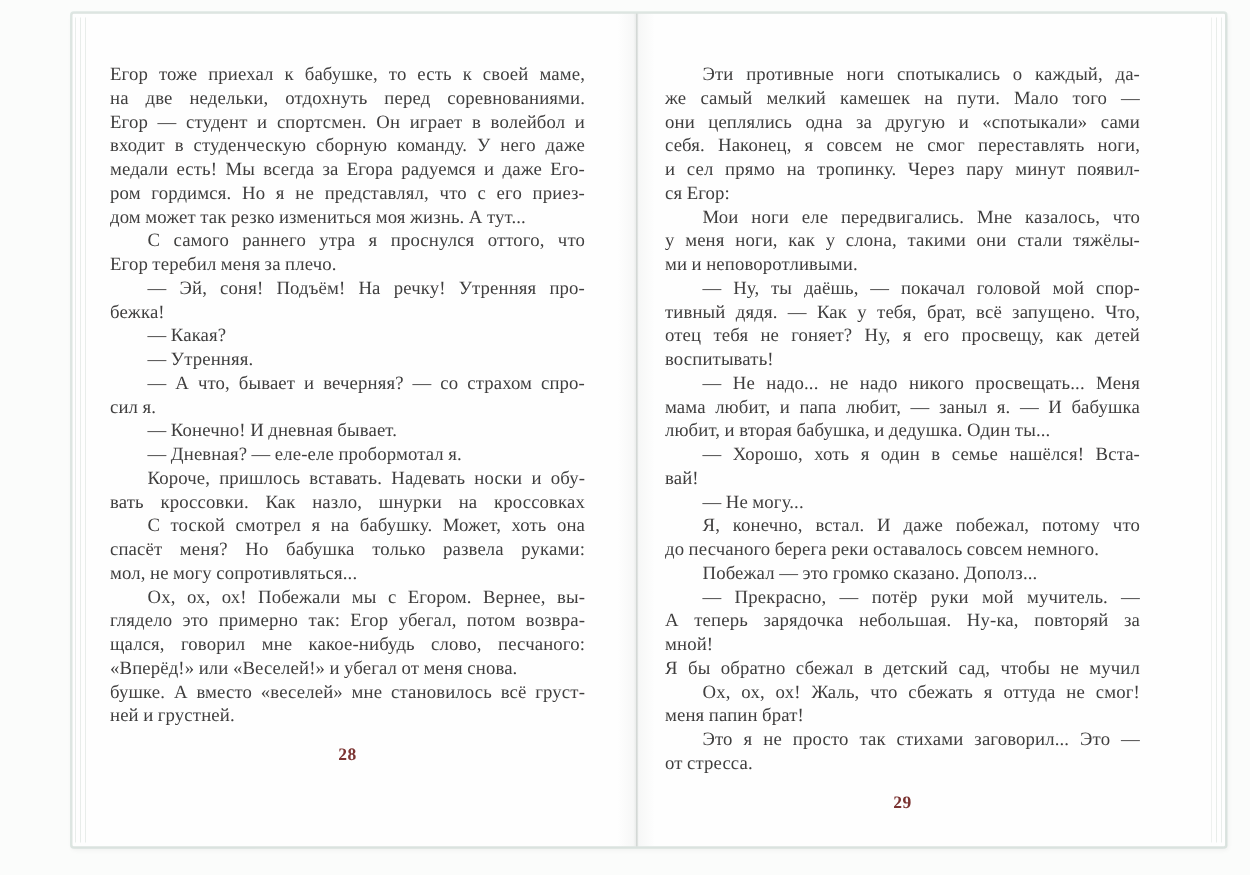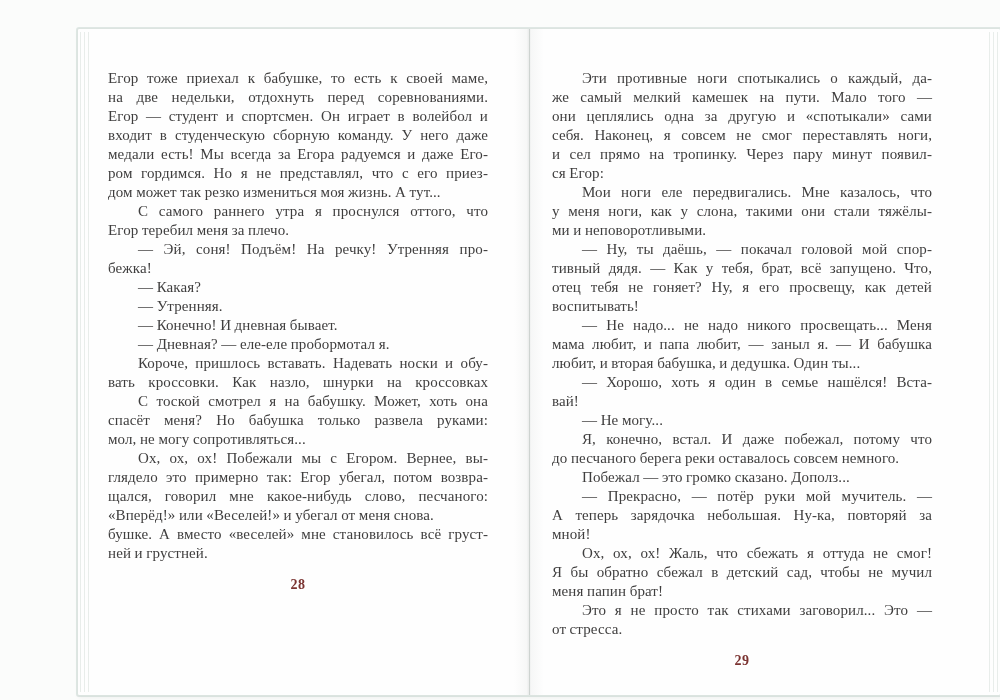--- a/index.html
+++ b/index.html
@@ -2,26 +2,25 @@
 <html><head>
 <meta charset="utf-8">
 <style>
   html,body{margin:0;padding:0;}
   body{
     width:1000px;height:700px;position:relative;overflow:hidden;
     background:#fbfcfb;
     font-family:"Liberation Serif","DejaVu Serif",serif;
   }
   .book{
-    position:absolute;left:57px;top:28px;width:922px;height:666px;
+    position:absolute;left:57px;top:10px;width:922px;height:666px;
     background:#fefefe;
     border:1px solid #dce4e0;
     border-radius:2px;
     box-shadow:0 0 0 1px rgba(173,195,186,0.35), 1px 2px 4px rgba(0,0,0,0.05);
-    margin-left:20px;
   }
   .edge-lines{
     position:absolute;top:3px;bottom:3px;width:9px;
     background:repeating-linear-gradient(to right,#e6ebe8 0,#e6ebe8 1px,transparent 1px,transparent 4px);
     opacity:.9;
   }
   .edge-lines.left{left:2px;}
   .edge-lines.right{right:2px;transform:scaleX(-1);}
   .spine{
     position:absolute;left:436px;top:0;bottom:0;width:30px;
@@ -84,20 +83,24 @@
           <div class="line indent">— Эй, соня! Подъём! На речку! Утренняя про-</div>
           <div class="line last">бежка!</div>
         </div>
         <div class="para">
           <div class="line last indent">— Какая?</div>
         </div>
         <div class="para">
           <div class="line last indent">— Утренняя.</div>
         </div>
         <div class="para">
+          <div class="line indent">— А что, бывает и вечерняя? — со страхом спро-</div>
+          <div class="line last">сил я.</div>
+        </div>
+        <div class="para">
           <div class="line last indent">— Конечно! И дневная бывает.</div>
         </div>
         <div class="para">
           <div class="line last indent">— Дневная? — еле-еле пробормотал я.</div>
         </div>
         <div class="para">
           <div class="line indent">Короче, пришлось вставать. Надевать носки и обу-</div>
           <div class="line">вать кроссовки. Как назло, шнурки на кроссовках</div>
         </div>
         <div class="para">
@@ -158,22 +161,22 @@
         </div>
         <div class="para">
           <div class="line last indent">Побежал — это громко сказано. Дополз...</div>
         </div>
         <div class="para">
           <div class="line indent">— Прекрасно, — потёр руки мой мучитель. —</div>
           <div class="line">А теперь зарядочка небольшая. Ну-ка, повторяй за</div>
           <div class="line last">мной!</div>
         </div>
         <div class="para">
+          <div class="line">Я бы обратно сбежал в детский сад, чтобы не мучил</div>
           <div class="line indent">Ох, ох, ох! Жаль, что сбежать я оттуда не смог!</div>
-          <div class="line">Я бы обратно сбежал в детский сад, чтобы не мучил</div>
           <div class="line last">меня папин брат!</div>
         </div>
         <div class="para">
           <div class="line indent">Это я не просто так стихами заговорил... Это —</div>
           <div class="line last">от стресса.</div>
         </div>
       </div>
     <div class="pagenum">29</div>
   </div>
 </div>

